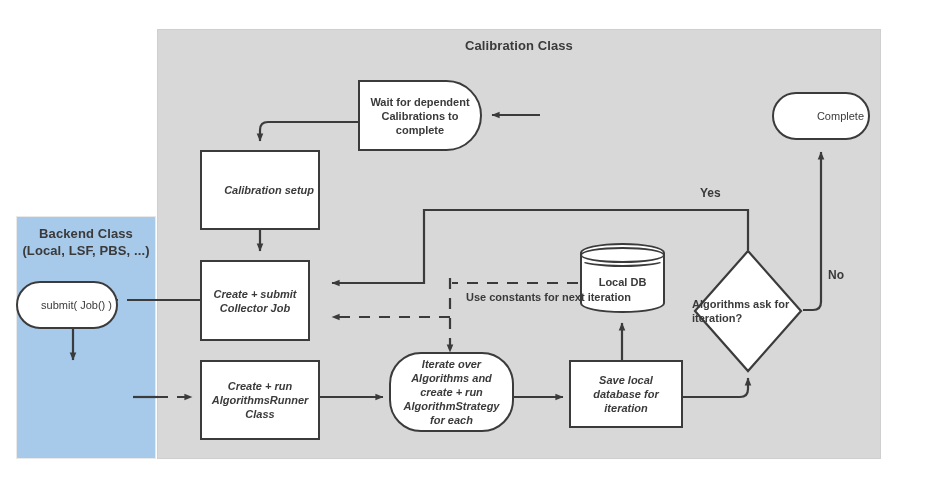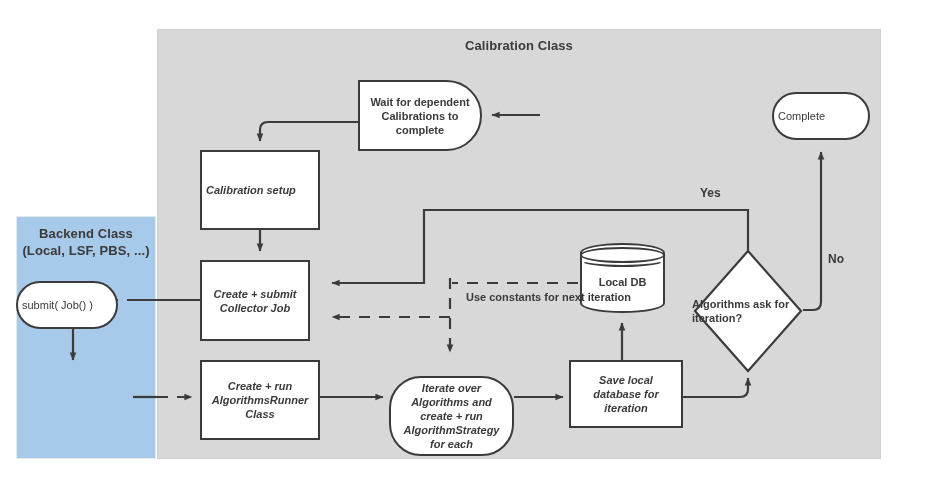--- a/index.html
+++ b/index.html
@@ -57,21 +57,21 @@
   }
 
   
   .node {
     position: absolute;
     background: #ffffff;
     border: 2px solid #3b3b3b;
     box-sizing: border-box;
     display: flex;
     align-items: center;
-    justify-content: flex-start;
+    justify-content: flex-end;
     text-align: center;
     font-size: 11px;
     font-weight: bold;
     color: #3a3a3a;
     line-height: 14px;
     padding: 2px 4px;
   }
   .node.plain { border-radius: 0; font-style: italic; }
   .node.stadium { border-radius: 999px; font-weight: normal; }
   .node.dshape {
@@ -225,21 +225,21 @@
   </div>
 
   <div class="node plain" style="left:200px; top:260px; width:110px; height:81px;">
     <span>Create + submit Collector Job</span>
   </div>
 
   <div class="node plain" style="left:200px; top:360px; width:120px; height:80px;">
     <span>Create + run AlgorithmsRunner Class</span>
   </div>
 
-  <div class="node plain" style="left:389px; top:376px; width:125px; height:80px;border-radius:32px;">
+  <div class="node plain" style="left:389px; top:352px; width:125px; height:80px;border-radius:32px;">
     <span>Iterate over Algorithms and create + run AlgorithmStrategy for each</span>
   </div>
 
   <div class="node plain" style="left:569px; top:360px; width:114px; height:68px;">
     <span>Save local database for iteration</span>
   </div>
 
   <div class="cylinder" style="left:580px; top:243px; width:85px; height:70px;">
     <span class="cyl-label">Local DB</span>
   </div>
@@ -255,19 +255,19 @@
     <span>Complete</span>
   </div>
 
   <div class="node stadium" style="left:16px; top:281px; width:102px; height:48px;">
     <span>submit( Job() )</span>
   </div>
 
 
   <div class="edge-label" style="left:700px; top:186px;">Yes</div>
 
-  <div class="edge-label" style="left:828px; top:252px;">No</div>
+  <div class="edge-label" style="left:828px; top:268px;">No</div>
 
   <div class="edge-label small" style="left:466px; top:290px; width:112px;">
     <span>Use constants for next iteration</span>
   </div>
 
 </div>
 
 </body></html>

